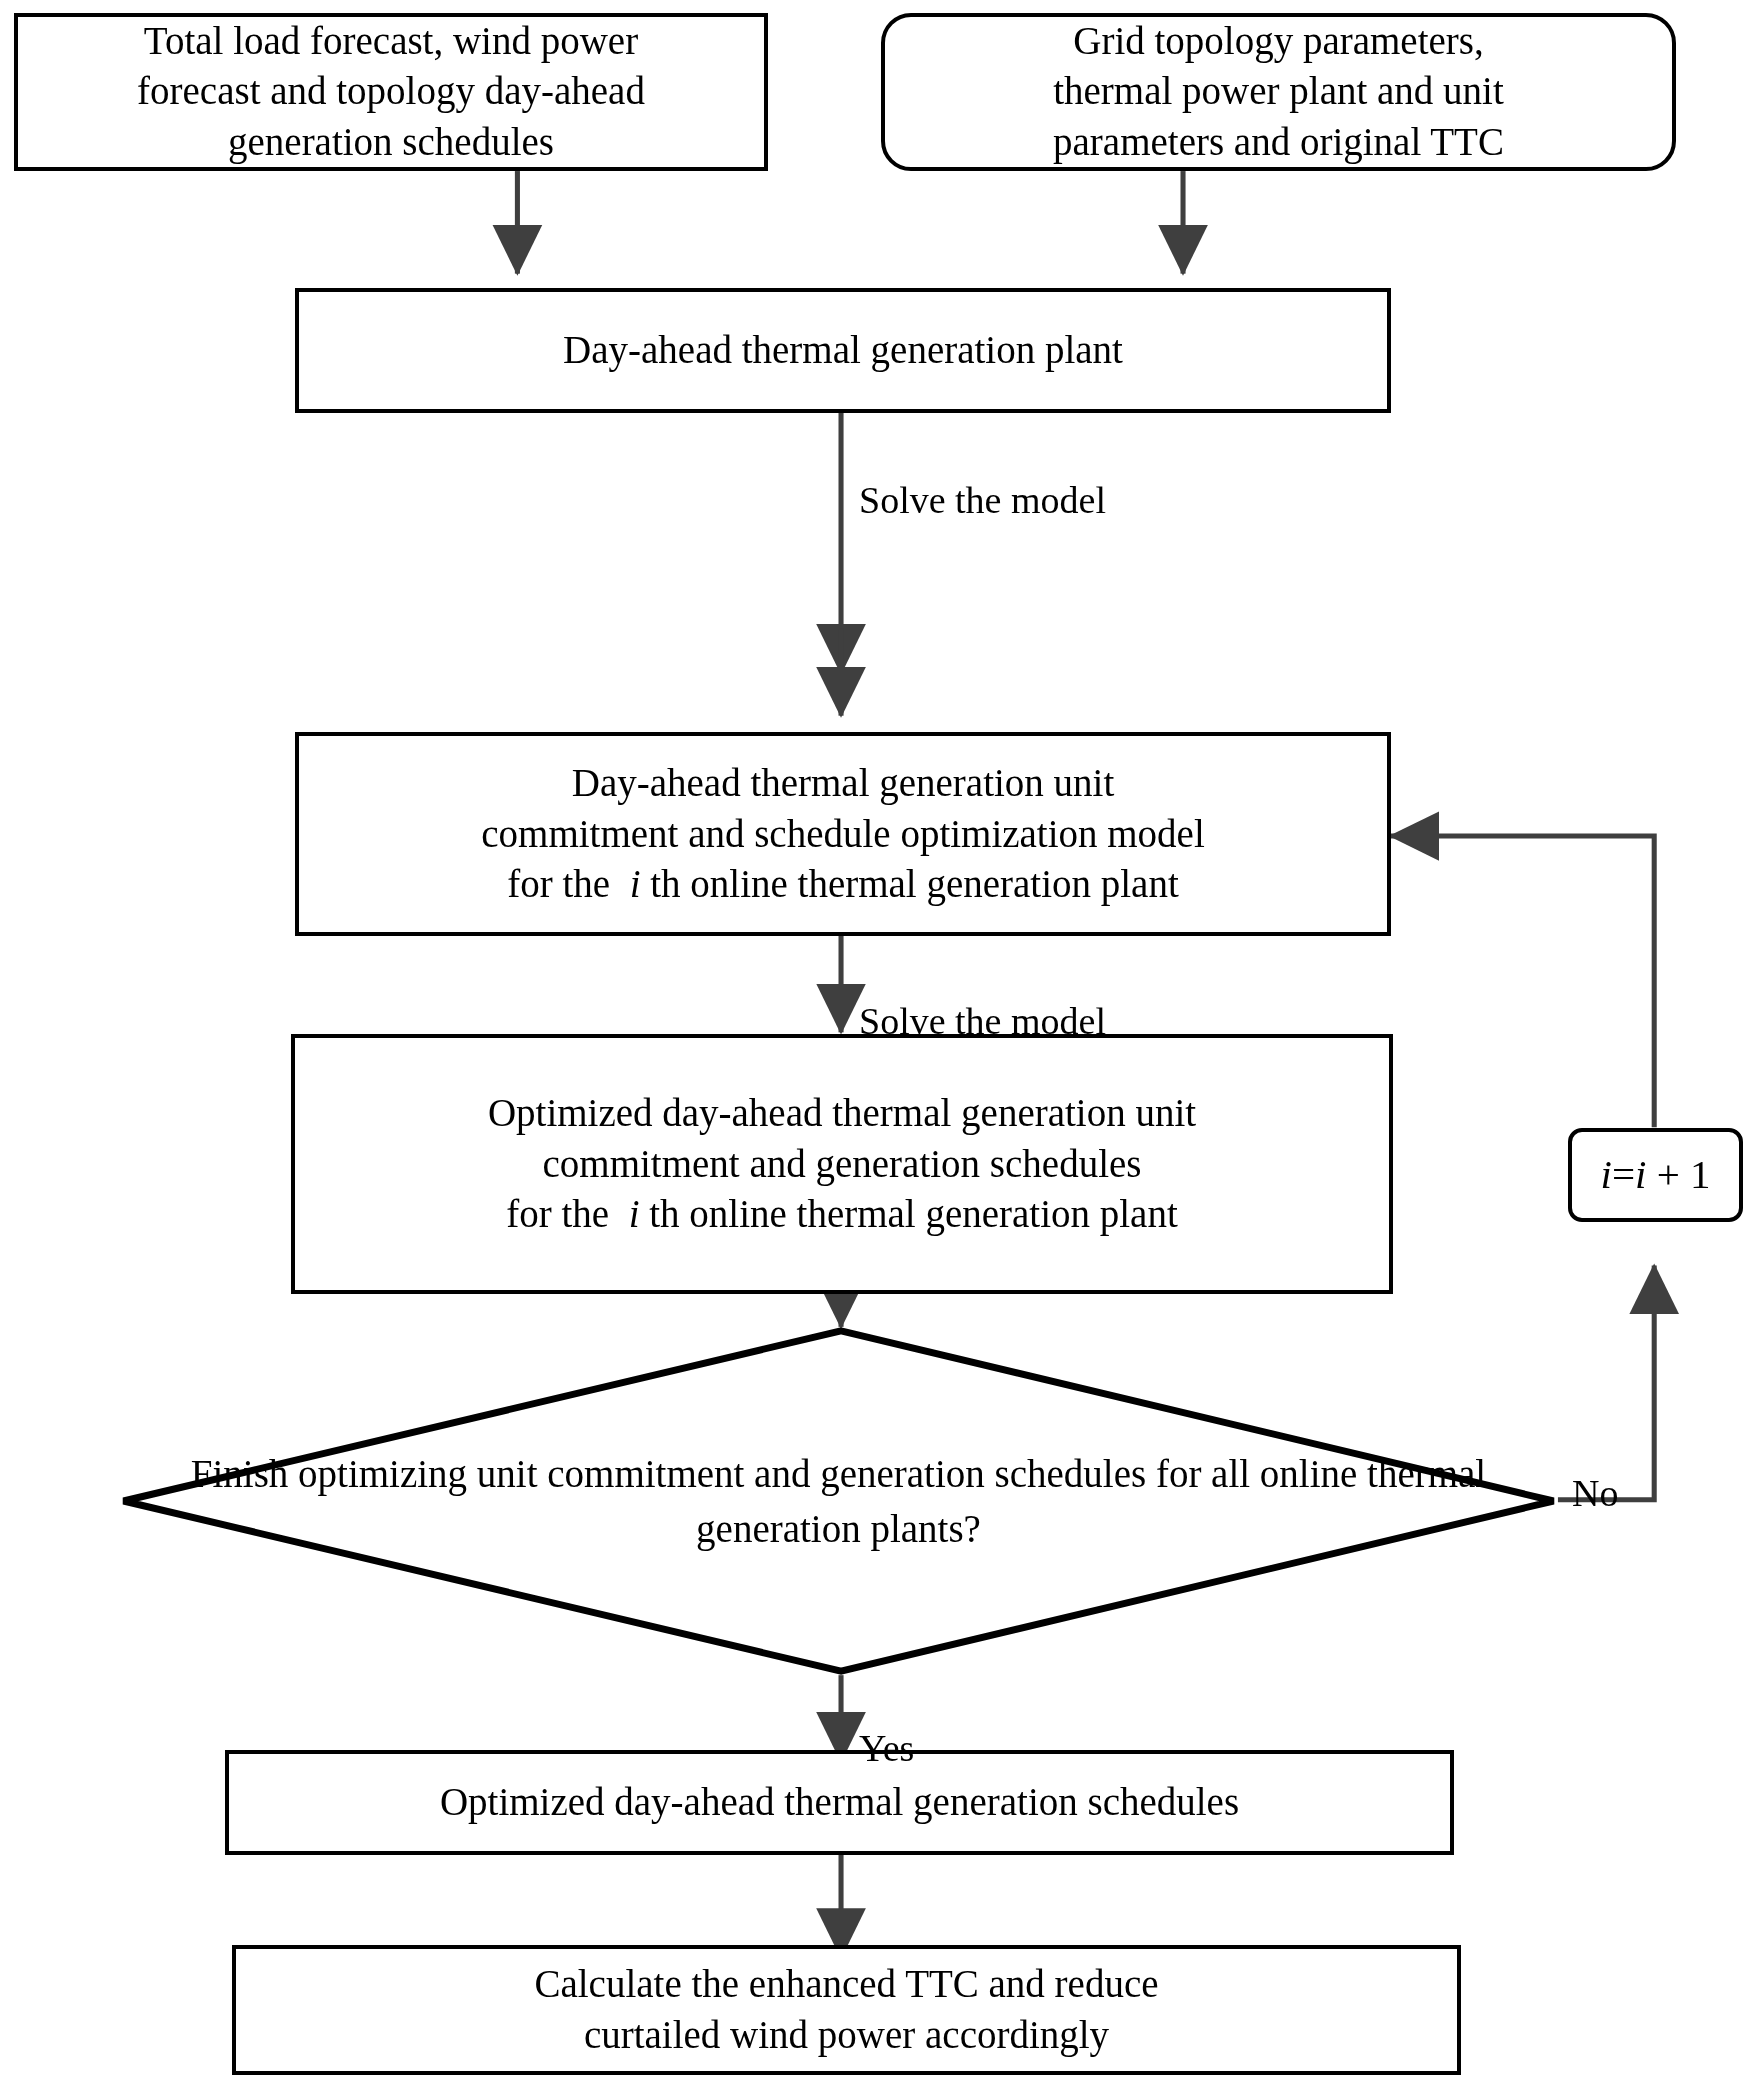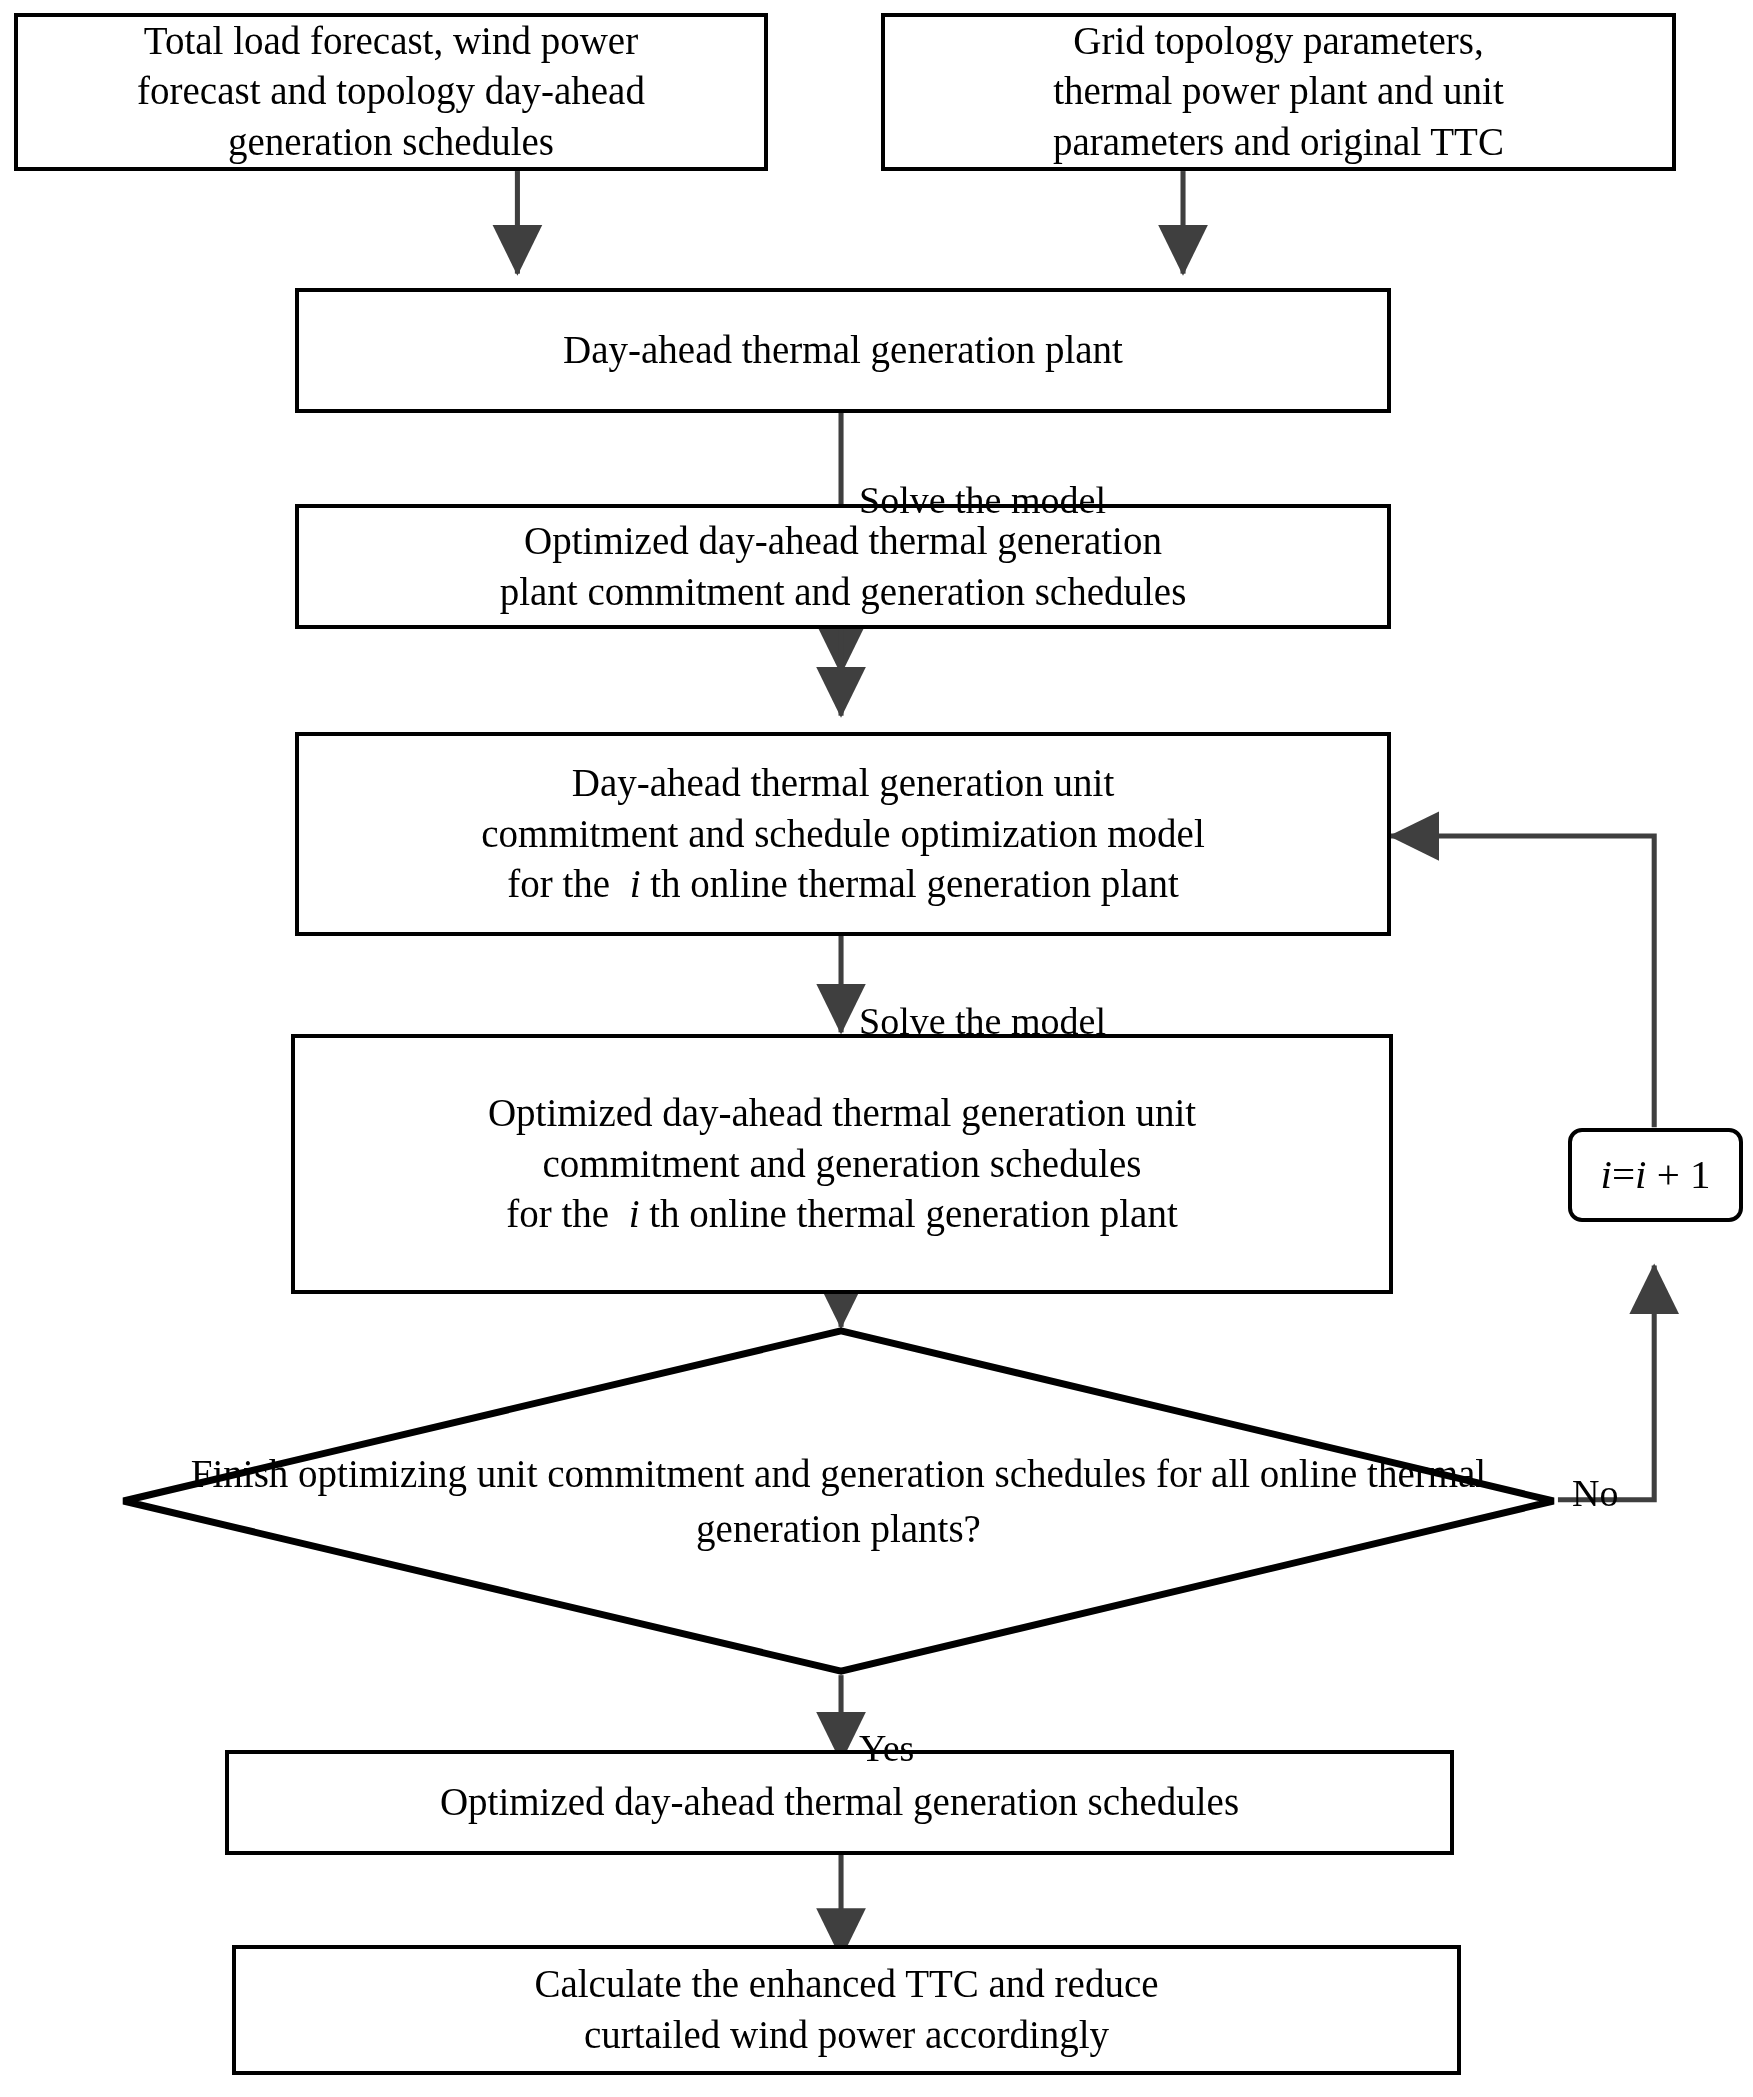--- a/index.html
+++ b/index.html
@@ -114,40 +114,34 @@
   </svg>
 
   <div class="node" style="left:14px; top:12.7px; width:754px; height:158px;">
     <span class="txt">
       <span class="line">Total load forecast, wind power</span>
       <span class="line">forecast and topology day-ahead</span>
       <span class="line">generation schedules</span>
     </span>
   </div>
 
-  <div class="node" style="left:881px; top:12.7px; width:795px; height:158px;">
+  <div class="node" style="left:881px; top:12.7px; width:795px; height:158px;border-radius:30px;">
     <span class="txt">
       <span class="line">Grid topology parameters,</span>
       <span class="line">thermal power plant and unit</span>
       <span class="line">parameters and original TTC</span>
     </span>
   </div>
 
   <div class="node" style="left:295px; top:288px; width:1096px; height:125px;">
     <span class="txt">
       <span class="line">Day-ahead thermal generation plant</span>
     </span>
   </div>
 
-  <div class="node" style="left:295px; top:504px; width:1096px; height:125px;">
-    <span class="txt">
-      <span class="line">Optimized day-ahead thermal generation</span>
-      <span class="line">plant commitment and generation schedules</span>
-    </span>
-  </div>
 
   <div class="node" style="left:295px; top:732px; width:1096px; height:204px;">
     <span class="txt">
       <span class="line">Day-ahead thermal generation unit</span>
       <span class="line">commitment and schedule optimization model</span>
       <span class="line"><span>for the  </span><span class="ital">i</span><span> th online thermal generation plant</span></span>
     </span>
   </div>
 
   <div class="node" style="left:291px; top:1034px; width:1102px; height:260px;">

